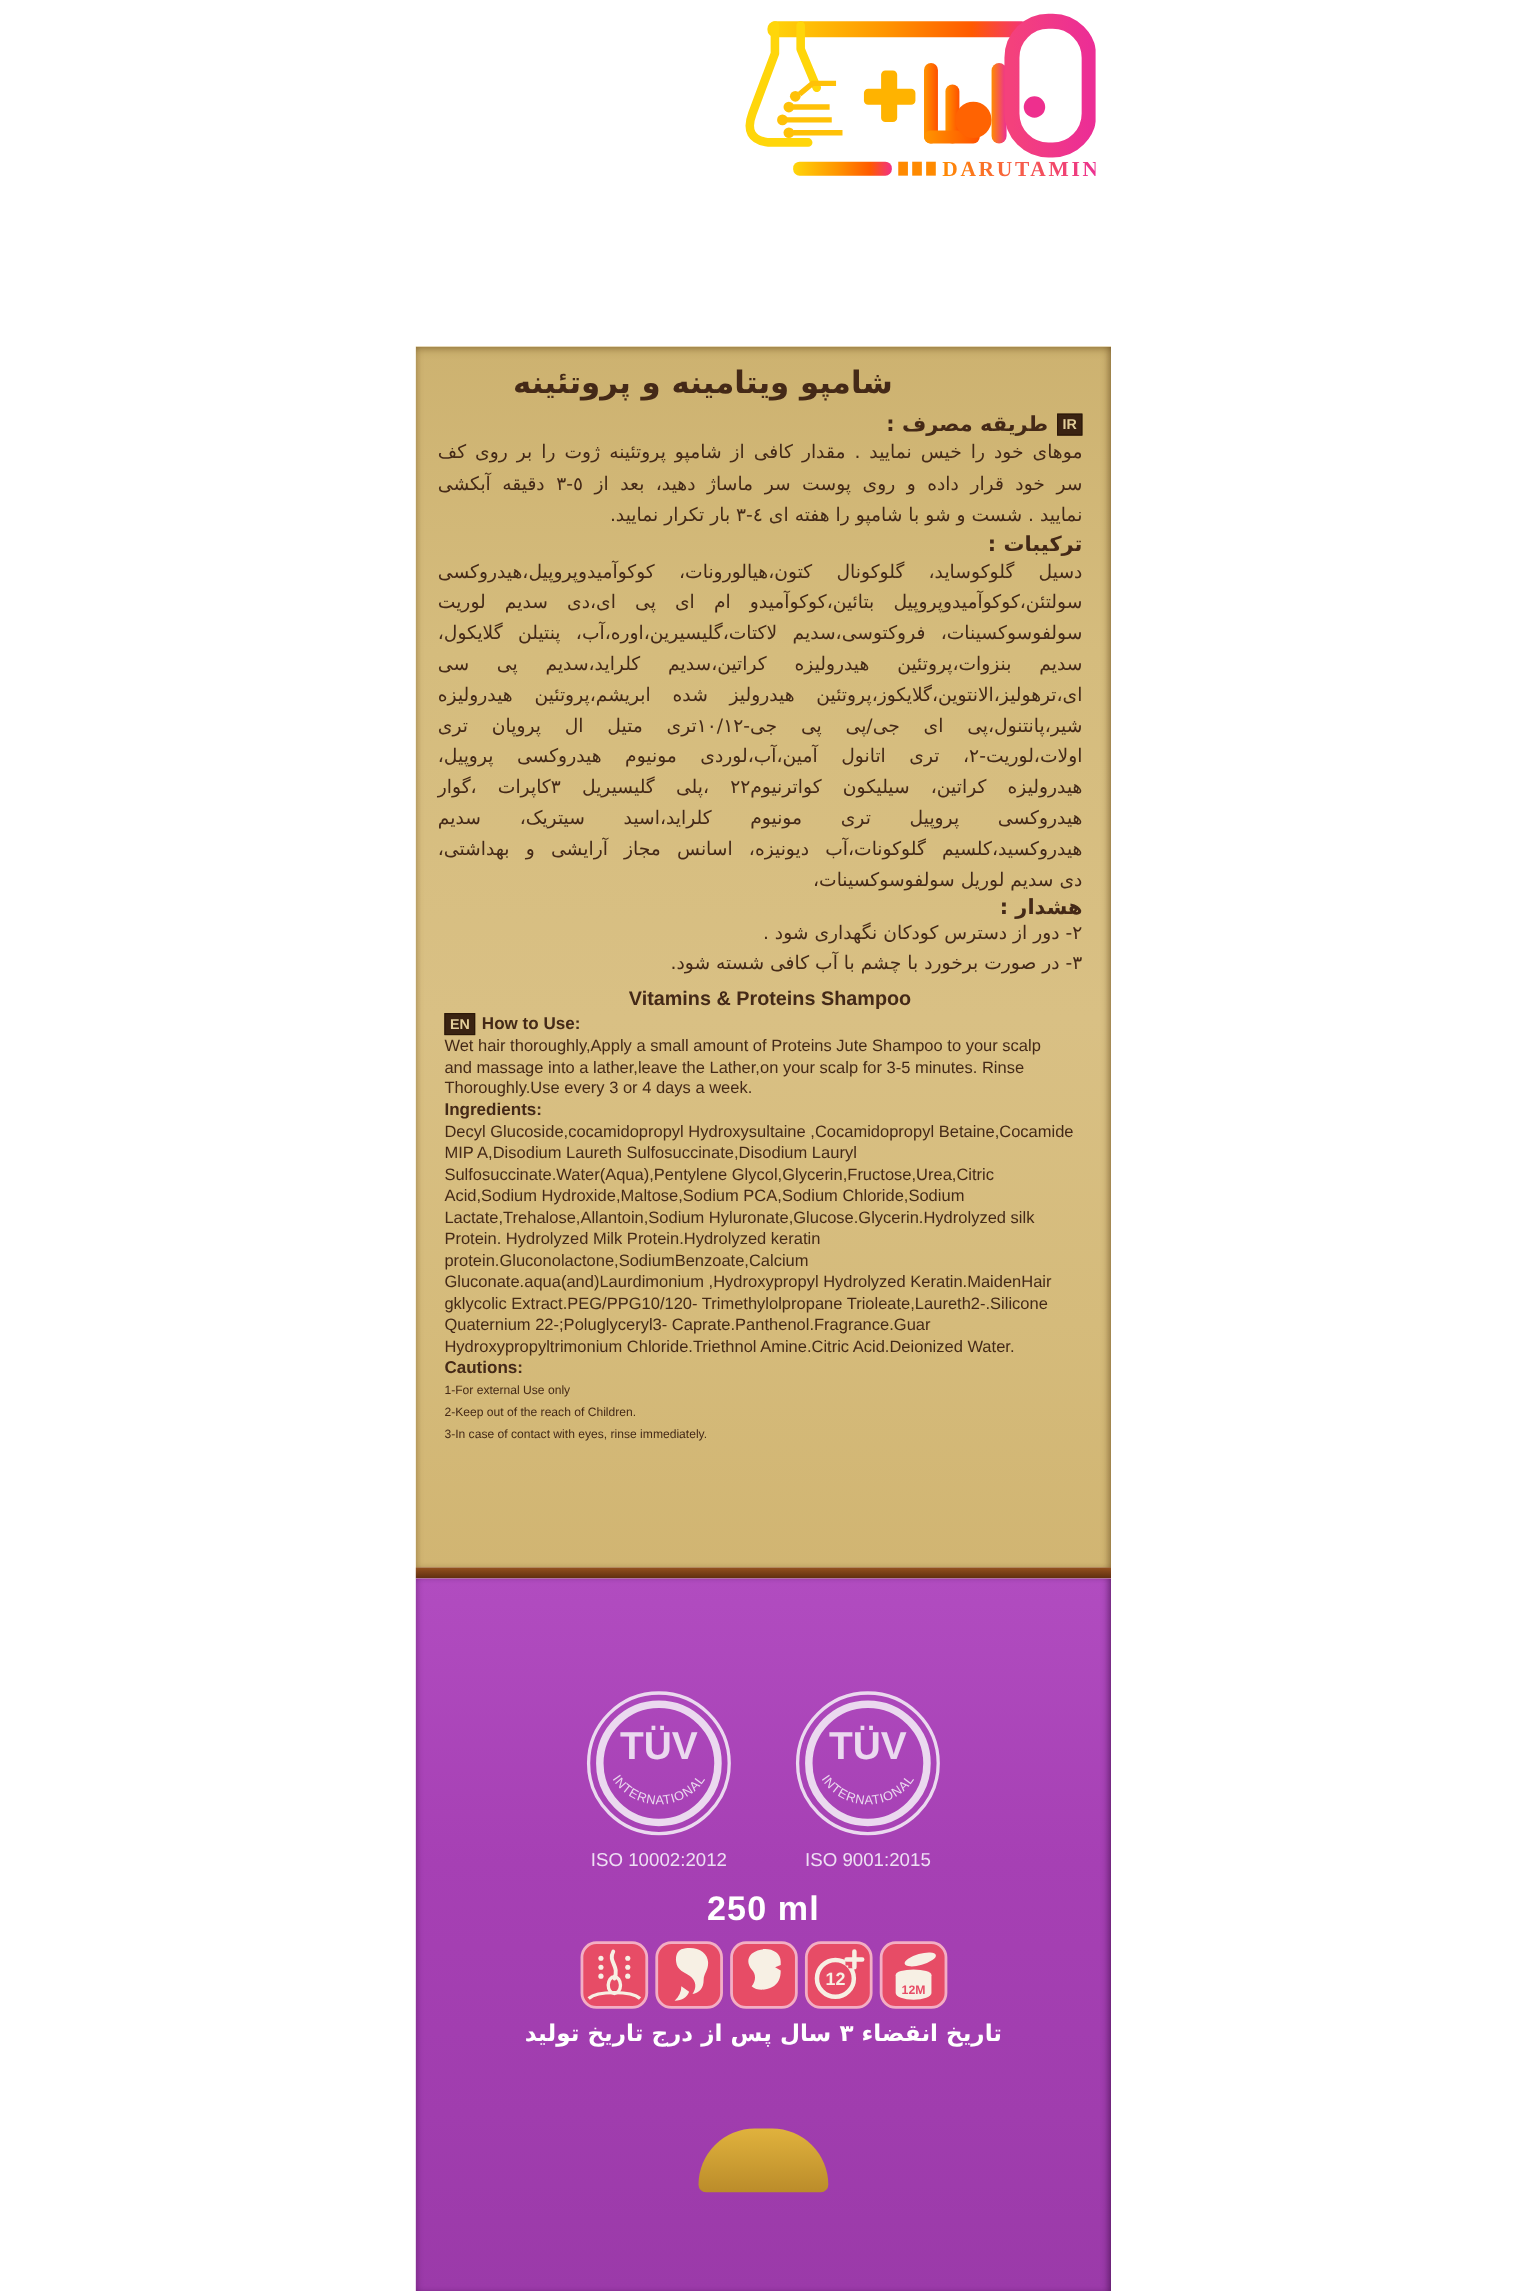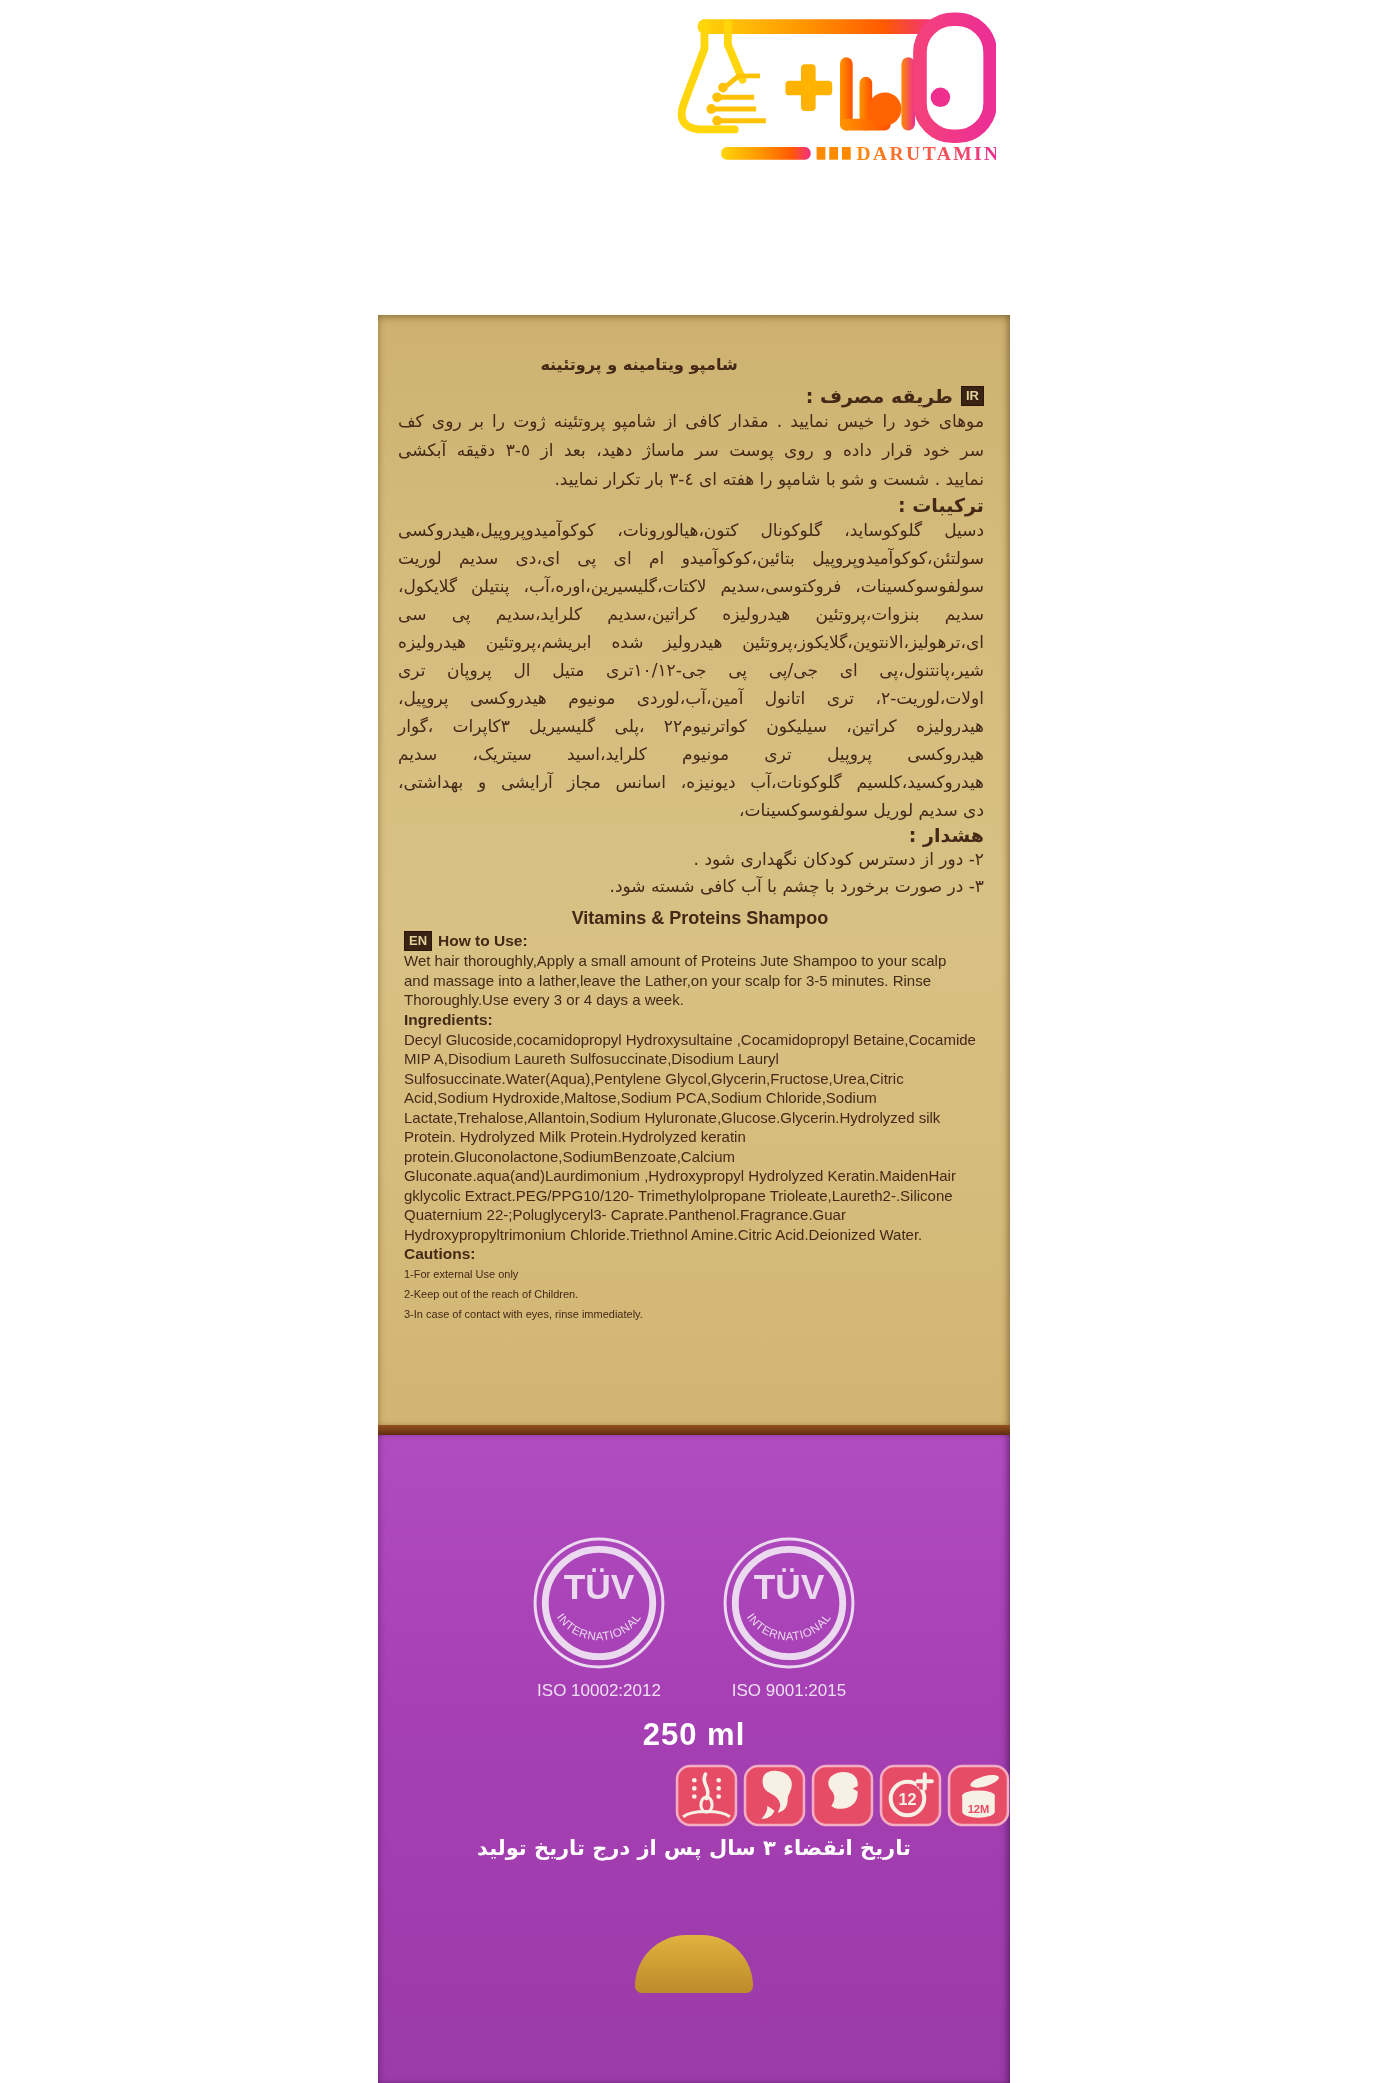--- a/index.html
+++ b/index.html
@@ -16,21 +16,21 @@
        background:linear-gradient(180deg,#cdb270 0%,#d5bc7d 25%,#d9c084 55%,#d5bb7b 80%,#d1b572 100%);
        box-shadow:inset -5px 0 7px -3px rgba(90,60,20,.55), inset 4px 0 6px -3px rgba(120,90,40,.45),
                   inset 0 7px 8px -5px rgba(110,80,30,.5);}
   .divider{height:10px;background:linear-gradient(180deg,#94511f,#5e2e10);}
   .purple{height:648px;position:relative;overflow:hidden;
        background:linear-gradient(180deg,#b14cc0 0%,#a640b4 40%,#a03dae 75%,#9b3aa9 100%);
        box-shadow:inset -5px 0 7px -3px rgba(40,0,50,.55), inset 4px 0 6px -3px rgba(60,10,70,.4);}
 
   
   .fa{direction:rtl;padding:0 12px 0 6px;}
-  .fa-title{padding-top:40px;font-size:16px;font-weight:bold;text-align:center;
+  .fa-title{padding-top:16px;font-size:28px;font-weight:bold;text-align:center;
             position:relative;left:-52px;}
   .fa-row{display:flex;align-items:center;gap:8px;margin-top:11px;}
   .badge{display:inline-block;background:#3a2312;color:#e3cf9a;font-size:13px;font-weight:bold;
          padding:1px 4px;line-height:16px;border:1px solid #2a1708;direction:ltr;
          font-family:"Liberation Sans", sans-serif;}
   .fa-head{font-size:19px;font-weight:bold;}
   .fa-line{font-size:17px;line-height:29px;text-align:justify;text-align-last:justify;}
   .fa-line.end{text-align-last:right;}
   .ing-line{font-size:17px;line-height:28px;text-align:justify;text-align-last:justify;}
   .ing-line.end{text-align-last:right;}
@@ -43,21 +43,21 @@
   .en-head{font-size:15.5px;font-weight:bold;line-height:20px;}
   .en-body{font-size:15px;line-height:19.5px;white-space:pre-line;}
   .en-caution{font-size:11px;line-height:20px;}
 
   
   .tuv-row{padding-top:100px;display:flex;justify-content:center;gap:54px;}
   .tuv{width:136px;text-align:center;}
   .iso{margin-top:6px;font-size:17px;color:#eedff4;font-family:"Liberation Sans", sans-serif;}
   .volume{margin-top:16px;text-align:center;font-size:31px;font-weight:bold;color:#ffffff;
           font-family:"Liberation Sans", sans-serif;letter-spacing:1px;}
-  .icons-row{margin-top:11px;display:flex;justify-content:flex-end;gap:5px;}
+  .icons-row{margin-top:11px;display:flex;justify-content:center;gap:5px;}
   .expiry{margin-top:9px;text-align:center;font-size:21px;font-weight:bold;color:#ffffff;direction:rtl;}
   .dome{position:absolute;left:50%;transform:translateX(-50%);top:500px;width:118px;height:58px;
         border-radius:60px 60px 8px 8px;background:linear-gradient(180deg,#e0b23d,#bb8c2a);}
 </style>
 </head>
 <body>
 
 <div class="stage">
 
   <div class="logo">

